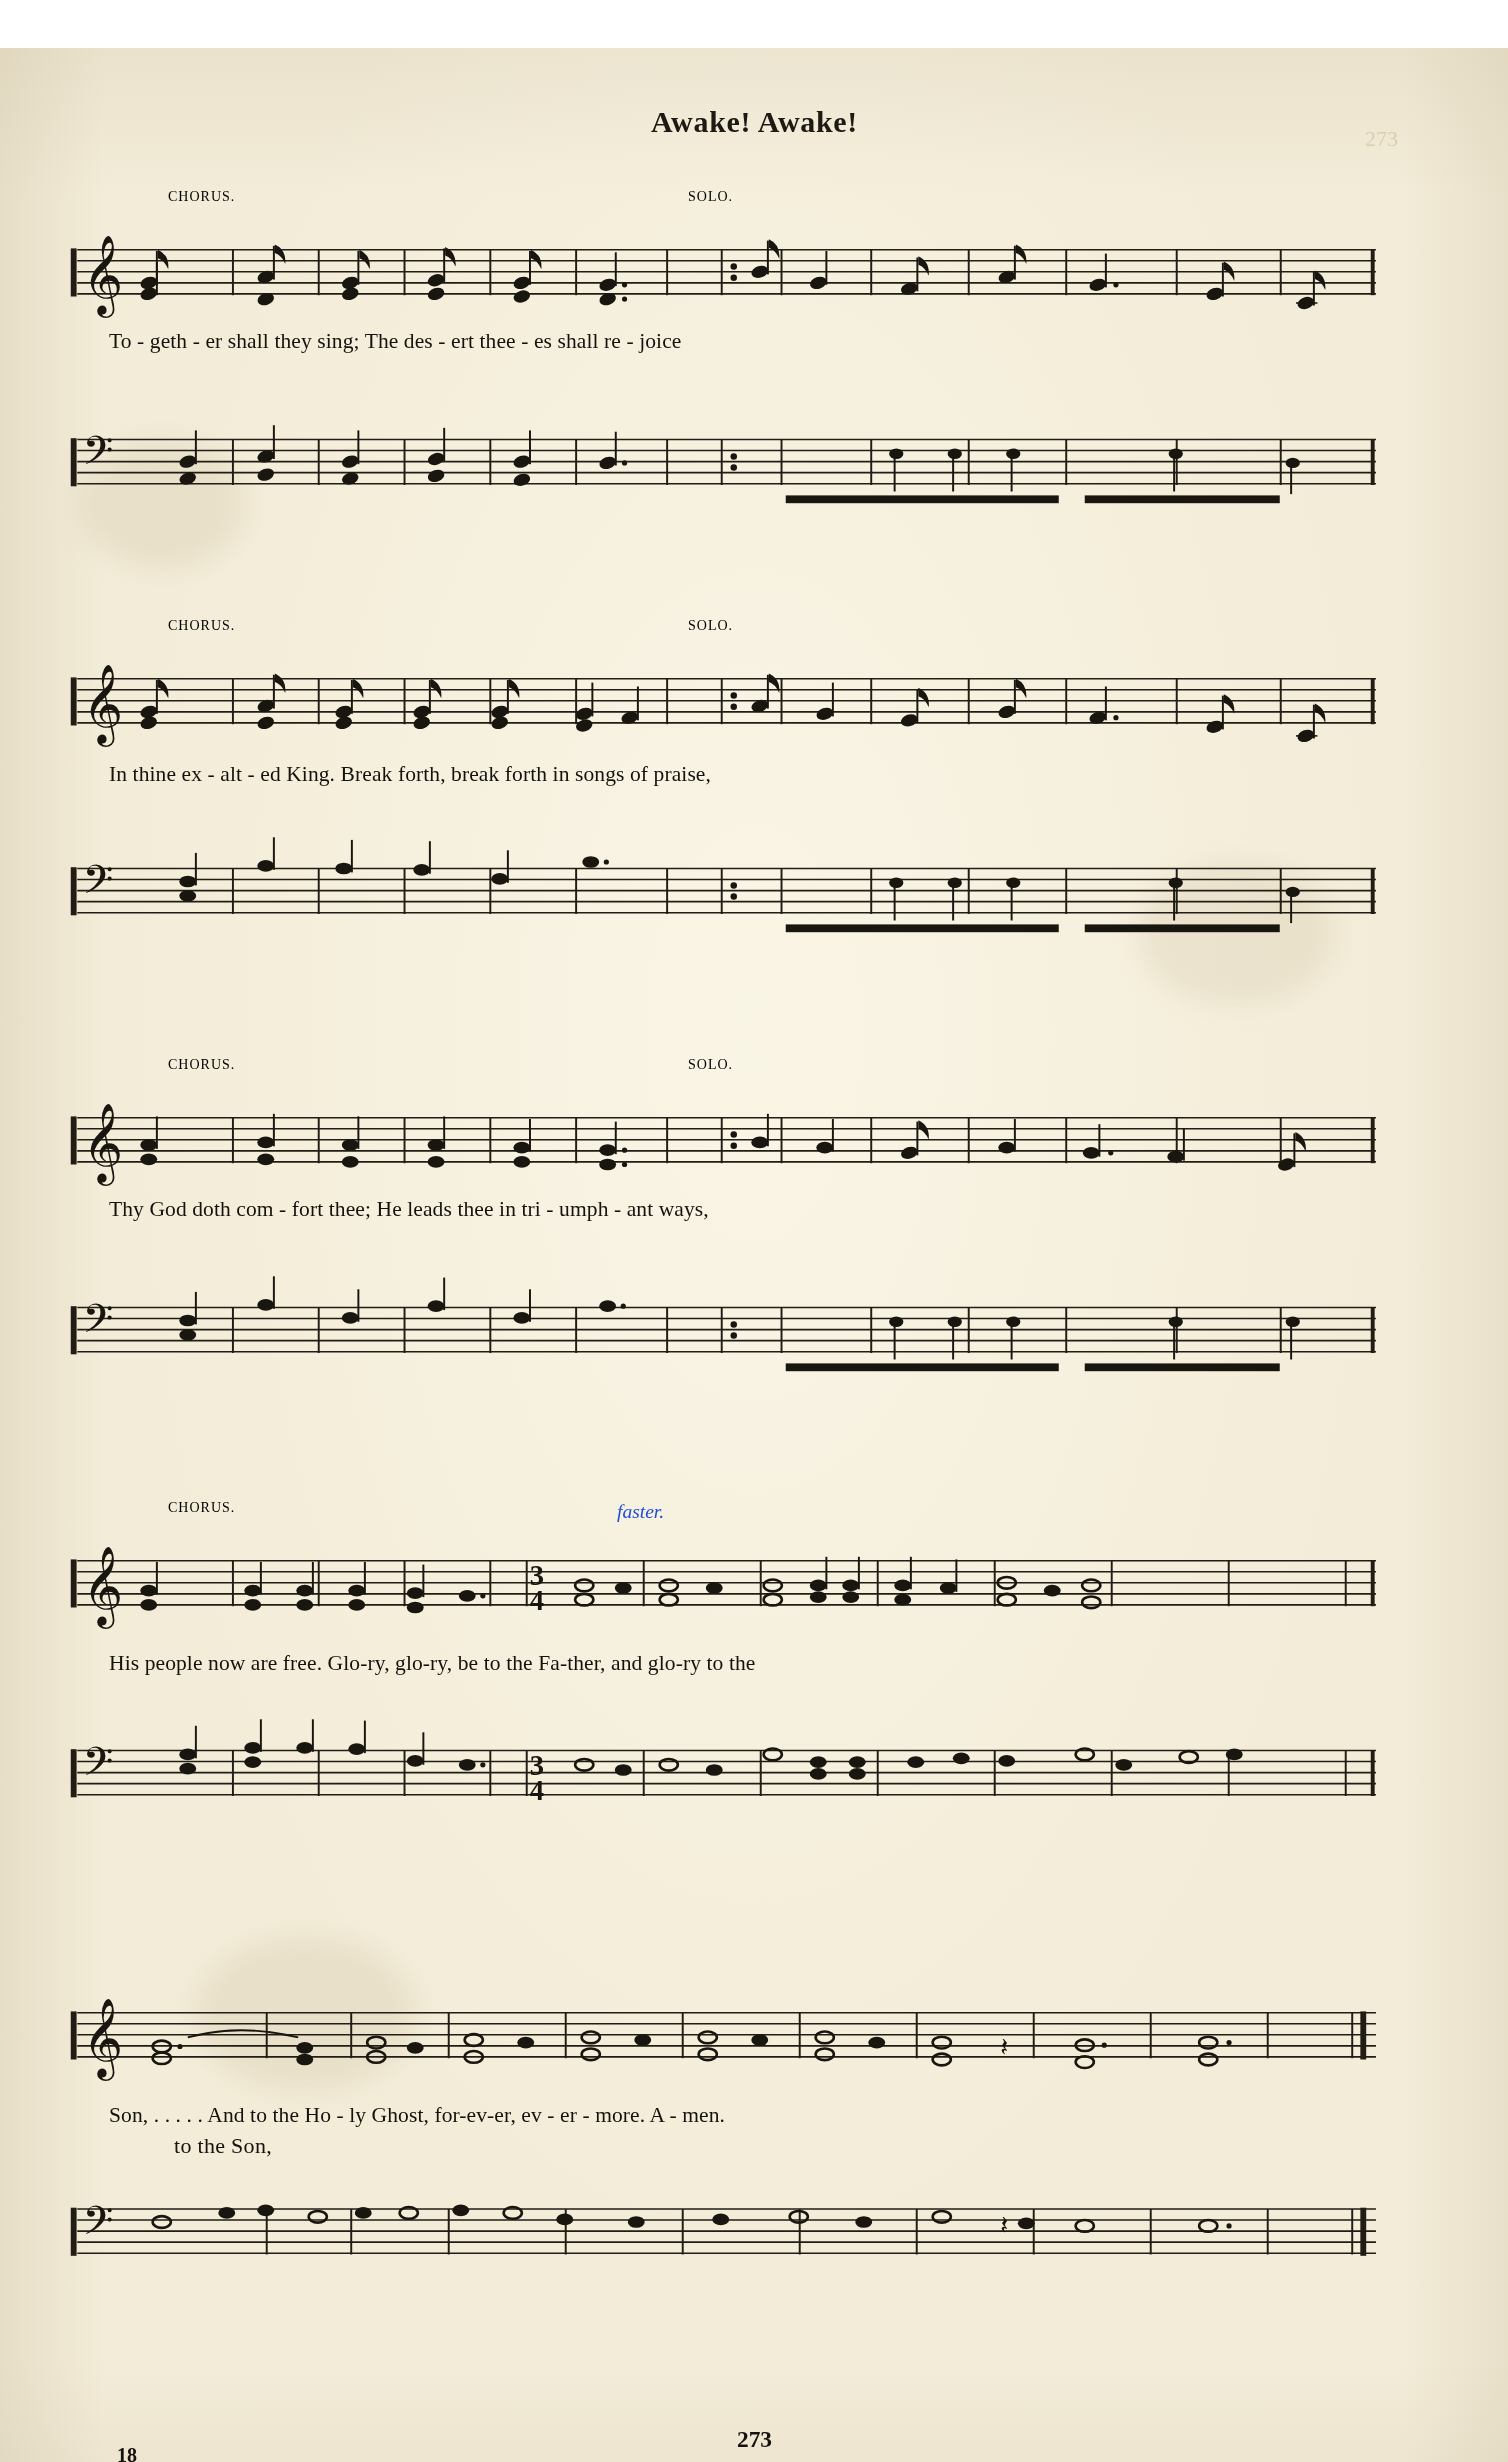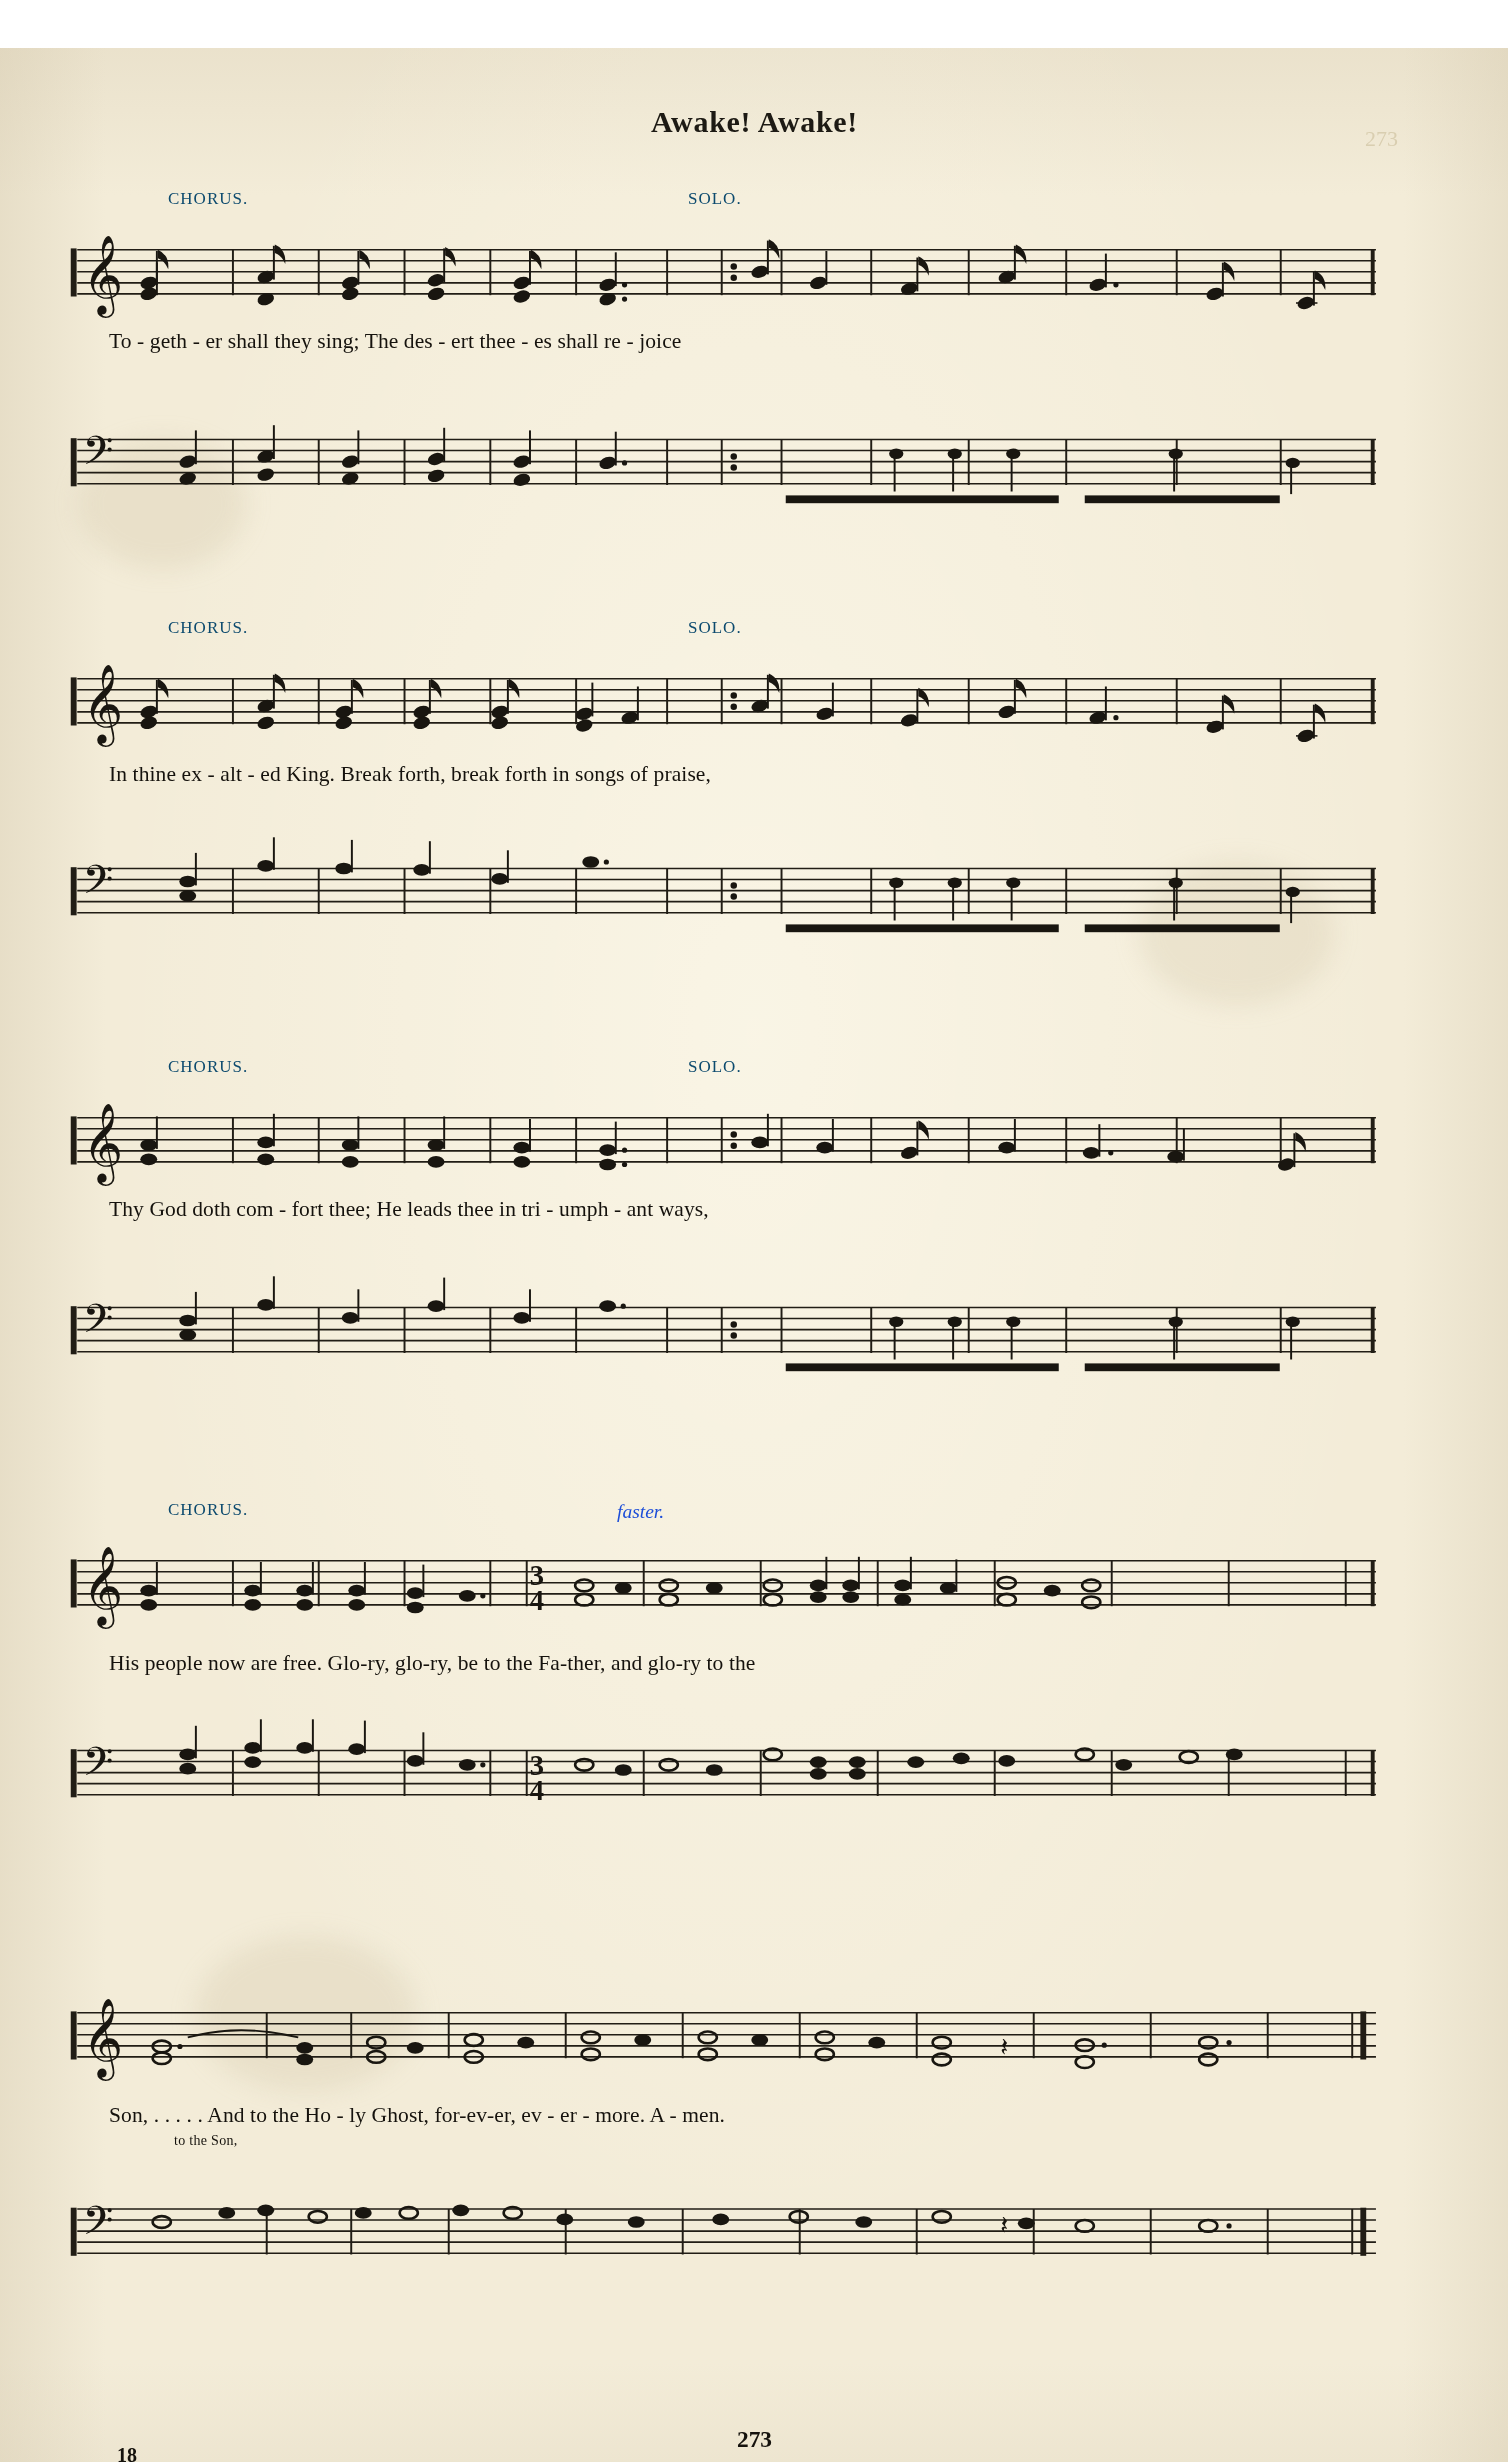--- a/index.html
+++ b/index.html
@@ -63,23 +63,23 @@
     left: 70px;
     width: 1321px;
   }
   .label-row {
     position: relative;
     height: 23.4px;
   }
   .sec-label {
     position: absolute;
     font-family: "Liberation Serif", serif;
-    font-size: 17px;
+    font-size: 14px;
     letter-spacing: 1px;
-    color: #0c4a6e;
+    color: #000000;
     font-variant: small-caps;
     text-transform: uppercase;
   }
   .italic-label {
     position: absolute;
     font-style: italic;
     font-size: 19.5px;
     color: #1d4ed8;
   }
 
@@ -95,21 +95,21 @@
     width: 100%;
     font-family: "Liberation Serif", serif;
     font-size: 21.5px;
     color: #15120d;
     letter-spacing: 0.1px;
   }
 
   .sub-lyric {
     position: absolute;
     font-family: "Liberation Serif", serif;
-    font-size: 14px;
+    font-size: 22px;
     color: #15120d;
     letter-spacing: 0.3px;
   }
 
   .footer-left {
     position: absolute;
     left: 117px;
     bottom: 43px;
     font-family: "Liberation Serif", serif;
     font-weight: bold;

